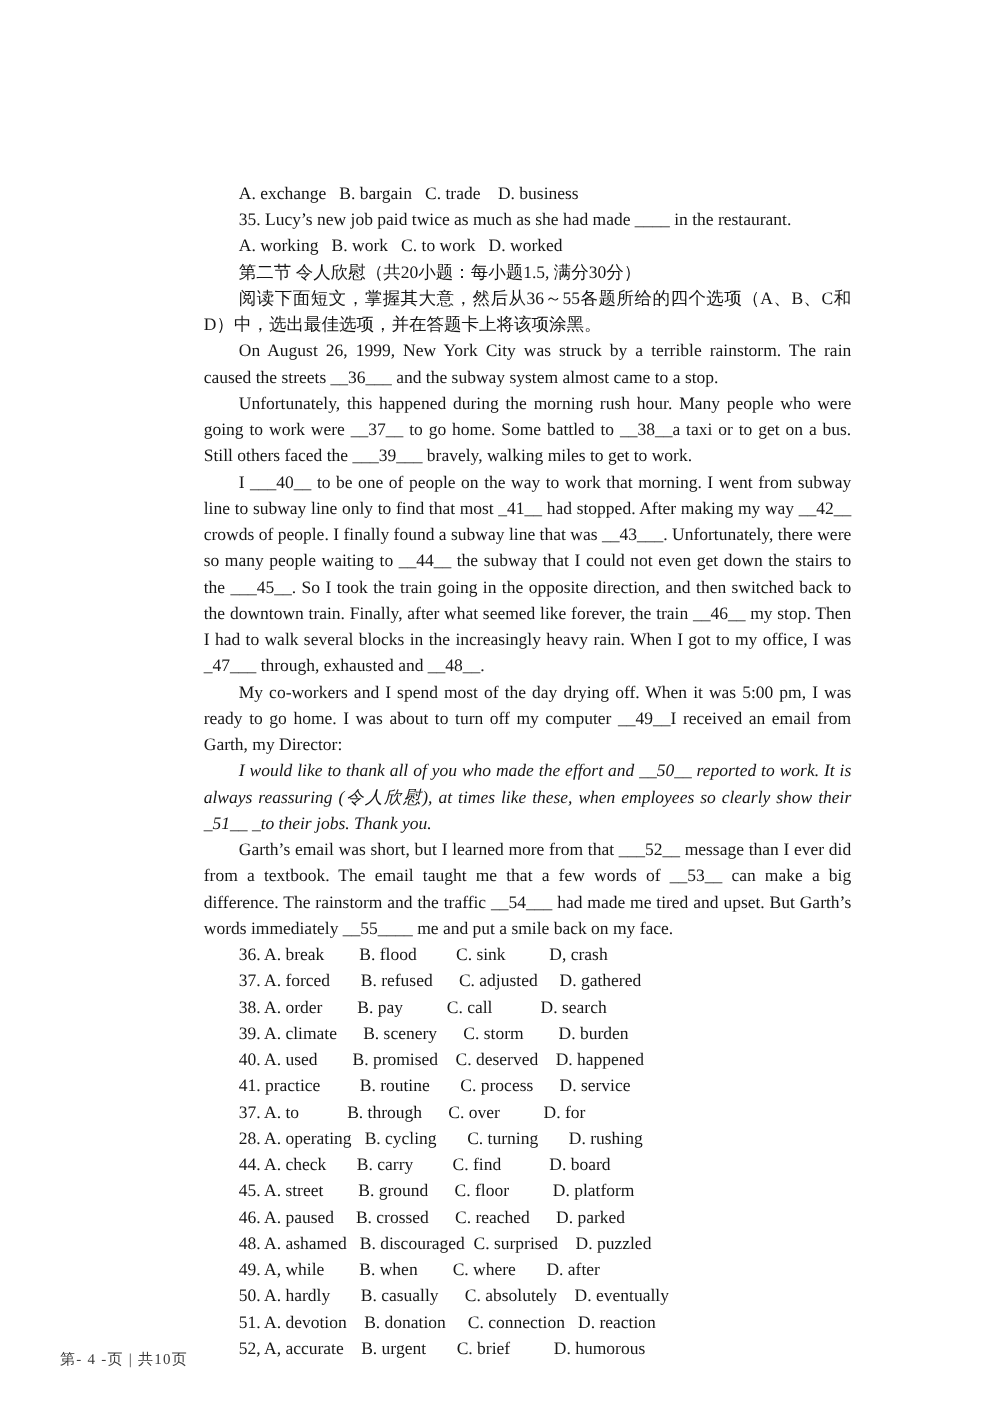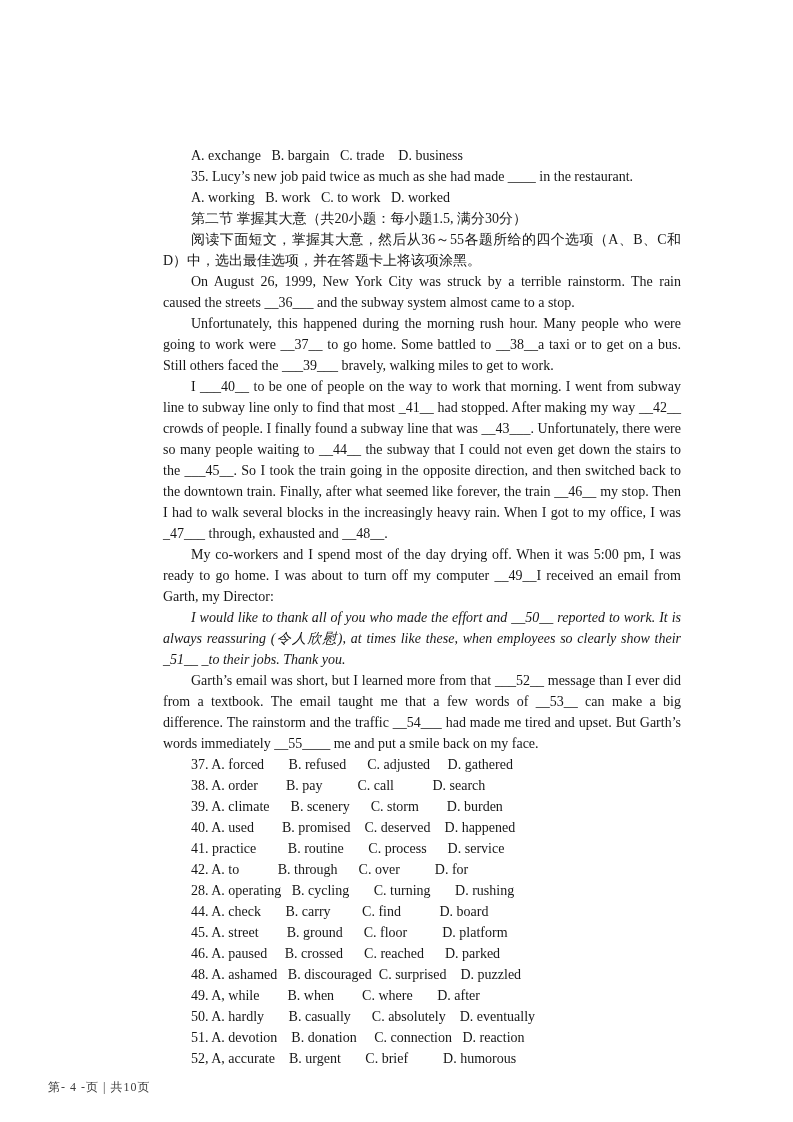--- a/index.html
+++ b/index.html
@@ -51,34 +51,35 @@
   }
 </style>
 </head>
 <body>
 
 <div class="page">
   <div class="content" id="doc-content">
       <p class="blk choices">A. exchange   B. bargain   C. trade    D. business</p>
       <p class="blk stem">35. Lucy’s new job paid twice as much as she had made ____ in the restaurant.</p>
       <p class="blk choices">A. working   B. work   C. to work   D. worked</p>
-      <p class="blk heading">第二节 掌握其大意（共20小题：每小题1.5, 满分30分）</p>
+      <p class="blk heading">第二节 令人欣慰（共20小题：每小题1.5, 满分30分）</p>
       <p class="blk para">阅读下面短文，掌握其大意，然后从36～55各题所给的四个选项（A、B、C和D）中，选出最佳选项，并在答题卡上将该项涂黑。</p>
       <p class="blk para">On August 26, 1999, New York City was struck by a terrible rainstorm. The rain caused the streets __36___ and the subway system almost came to a stop.</p>
       <p class="blk para">Unfortunately, this happened during the morning rush hour. Many people who were going to work were __37__ to go home. Some battled to __38__a taxi or to get on a bus. Still others faced the ___39___ bravely, walking miles to get to work.</p>
       <p class="blk para">I ___40__ to be one of people on the way to work that morning. I went from subway line to subway line only to find that most _41__ had stopped. After making my way __42__ crowds of people. I finally found a subway line that was __43___. Unfortunately, there were so many people waiting to __44__ the subway that I could not even get down the stairs to the ___45__. So I took the train going in the opposite direction, and then switched back to the downtown train. Finally, after what seemed like forever, the train __46__ my stop. Then I had to walk several blocks in the increasingly heavy rain. When I got to my office, I was _47___ through, exhausted and __48__.</p>
       <p class="blk para">My co-workers and I spend most of the day drying off. When it was 5:00 pm, I was ready to go home. I was about to turn off my computer __49__I received an email from Garth, my Director:</p>
       <p class="blk para-italic">I would like to thank all of you who made the effort and __50__ reported to work. It is always reassuring (令人欣慰), at times like these, when employees so clearly show their _51__ _to their jobs. Thank you.</p>
       <p class="blk para">Garth’s email was short, but I learned more from that ___52__ message than I ever did from a textbook. The email taught me that a few words of __53__ can make a big difference. The rainstorm and the traffic __54___ had made me tired and upset. But Garth’s words immediately __55____ me and put a smile back on my face.</p>
+      <p class="blk choice">36. A. break        B. flood         C. sink          D, crash</p>
       <p class="blk choice">37. A. forced       B. refused      C. adjusted     D. gathered</p>
       <p class="blk choice">38. A. order        B. pay          C. call           D. search</p>
       <p class="blk choice">39. A. climate      B. scenery      C. storm        D. burden</p>
       <p class="blk choice">40. A. used        B. promised    C. deserved    D. happened</p>
       <p class="blk choice">41. practice         B. routine       C. process      D. service</p>
-      <p class="blk choice">42. A. to           B. through      C. over          D. for</p>
+      <p class="blk choice">37. A. to           B. through      C. over          D. for</p>
       <p class="blk choice">28. A. operating   B. cycling       C. turning       D. rushing</p>
       <p class="blk choice">44. A. check       B. carry         C. find           D. board</p>
       <p class="blk choice">45. A. street        B. ground      C. floor          D. platform</p>
       <p class="blk choice">46. A. paused     B. crossed      C. reached      D. parked</p>
       <p class="blk choice">48. A. ashamed   B. discouraged  C. surprised    D. puzzled</p>
       <p class="blk choice">49. A, while        B. when        C. where       D. after</p>
       <p class="blk choice">50. A. hardly       B. casually      C. absolutely    D. eventually</p>
       <p class="blk choice">51. A. devotion    B. donation     C. connection   D. reaction</p>
       <p class="blk choice">52, A, accurate    B. urgent       C. brief          D. humorous</p>
     </div>

